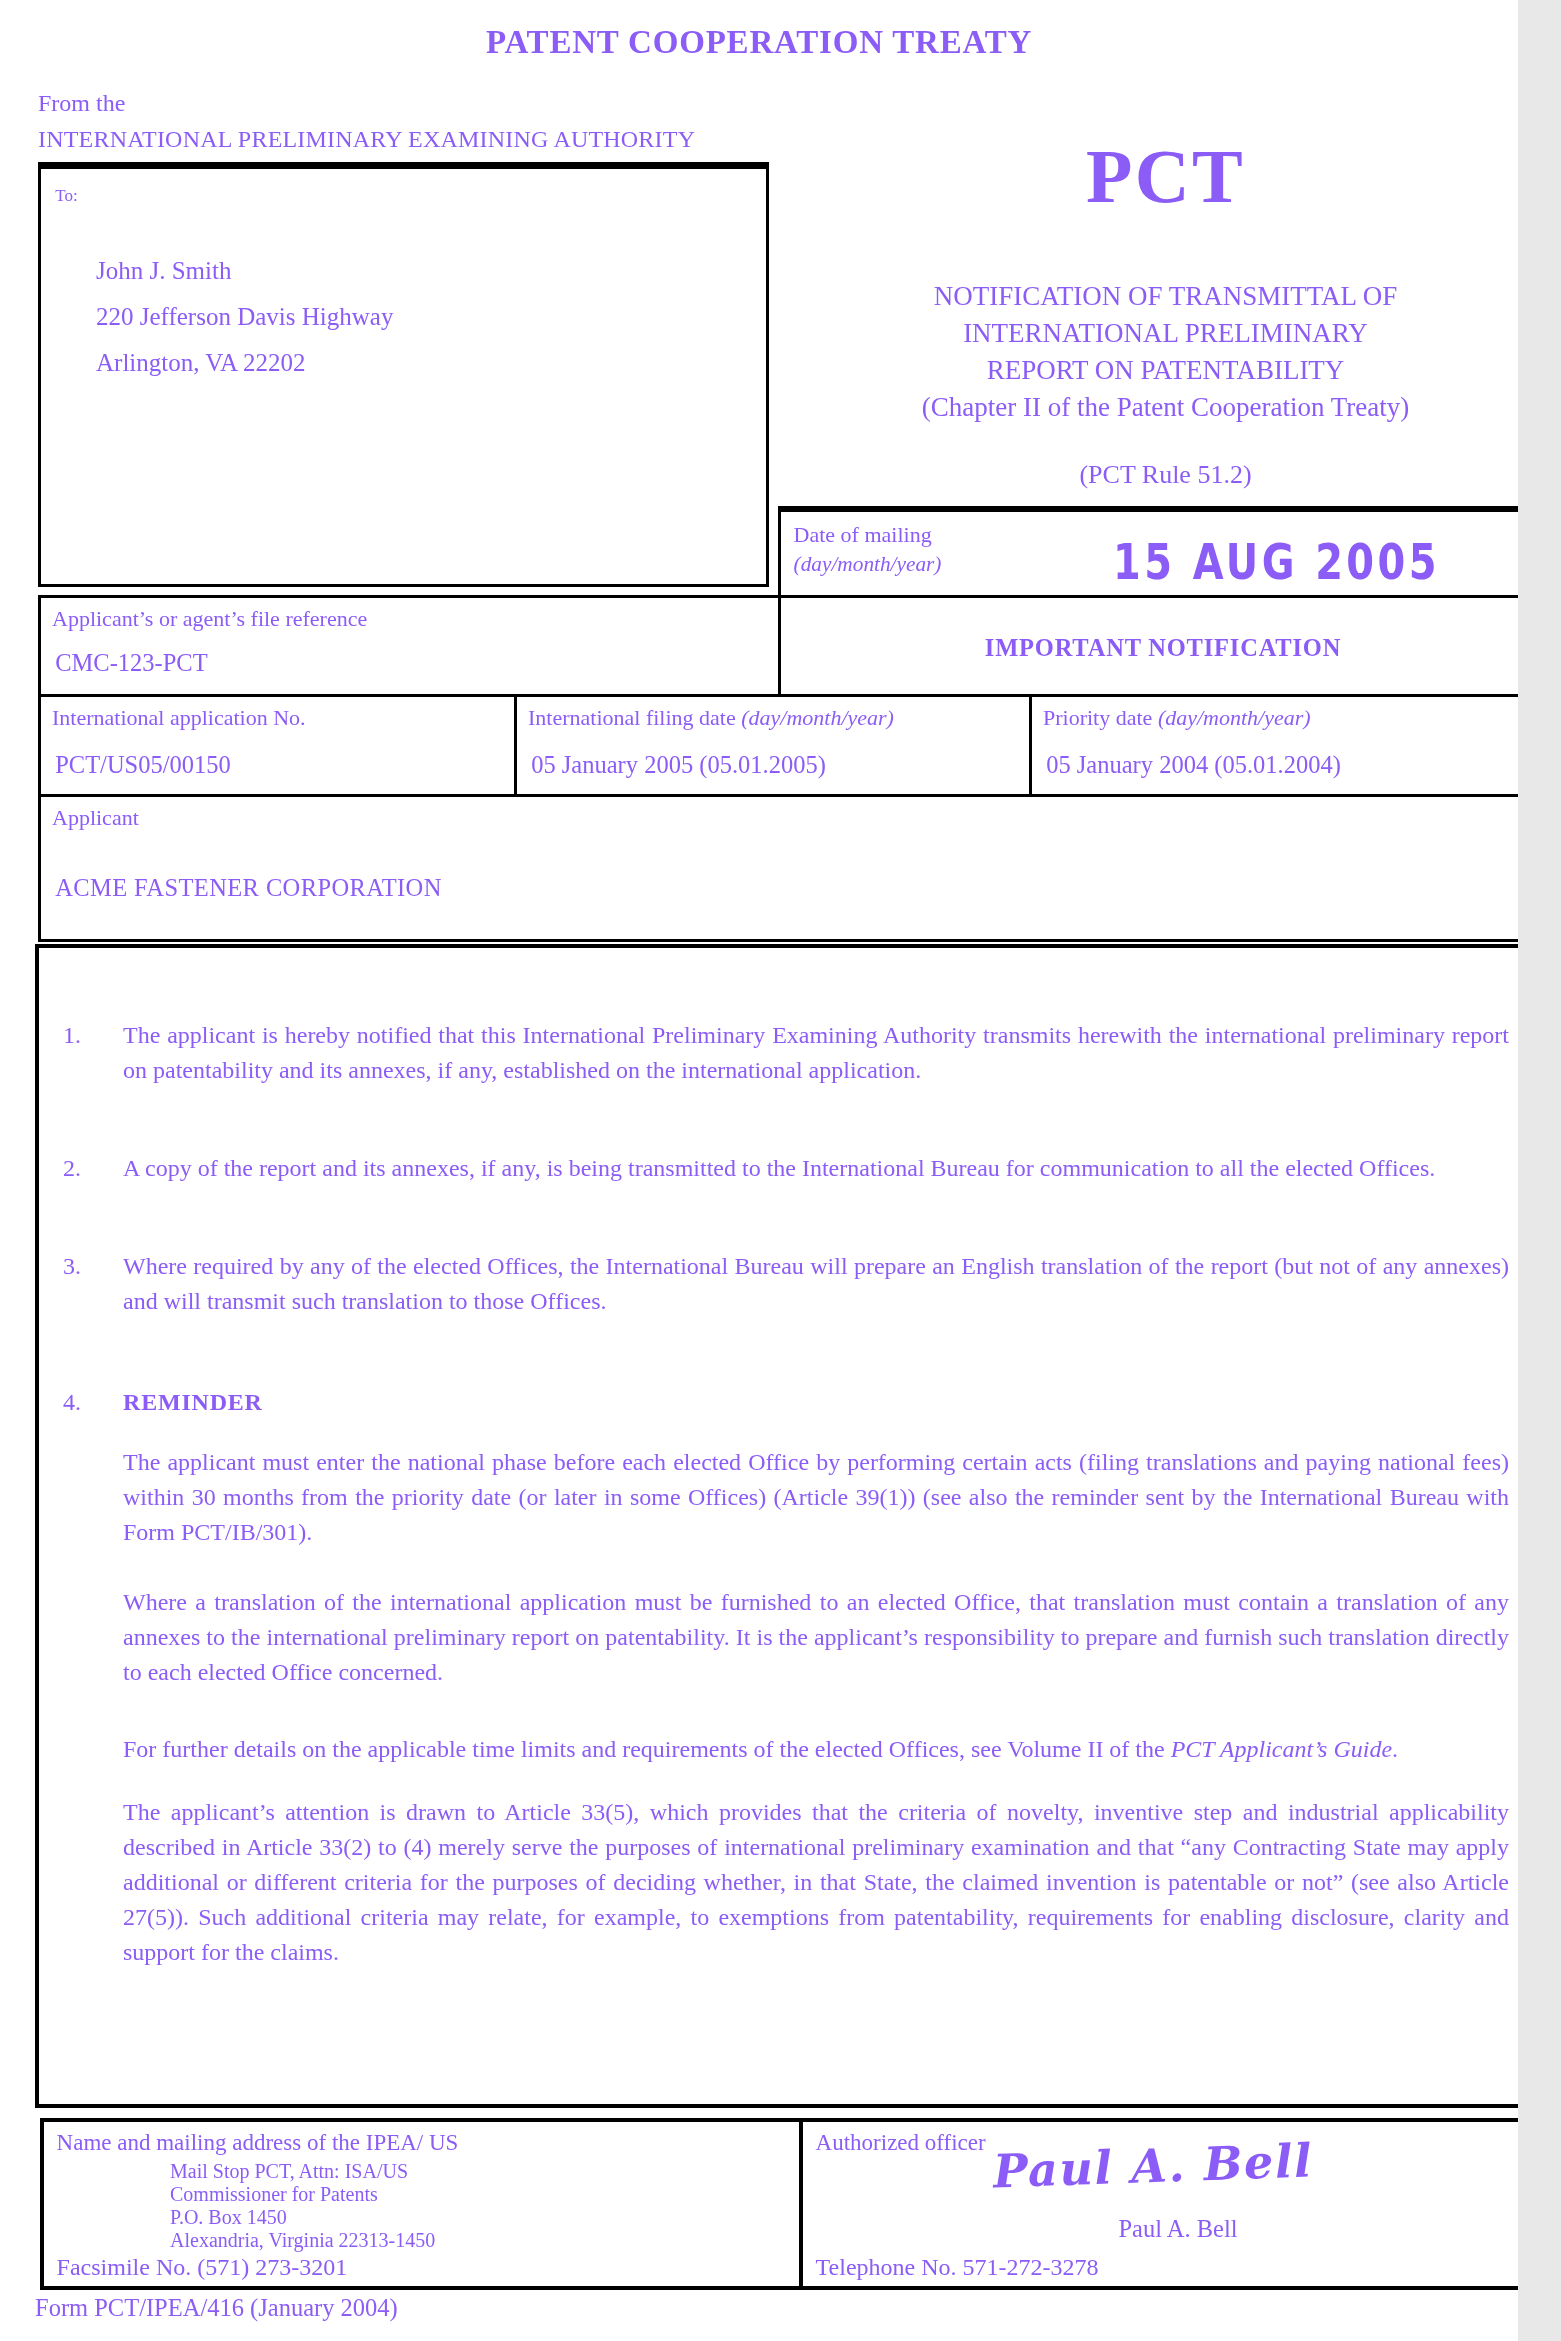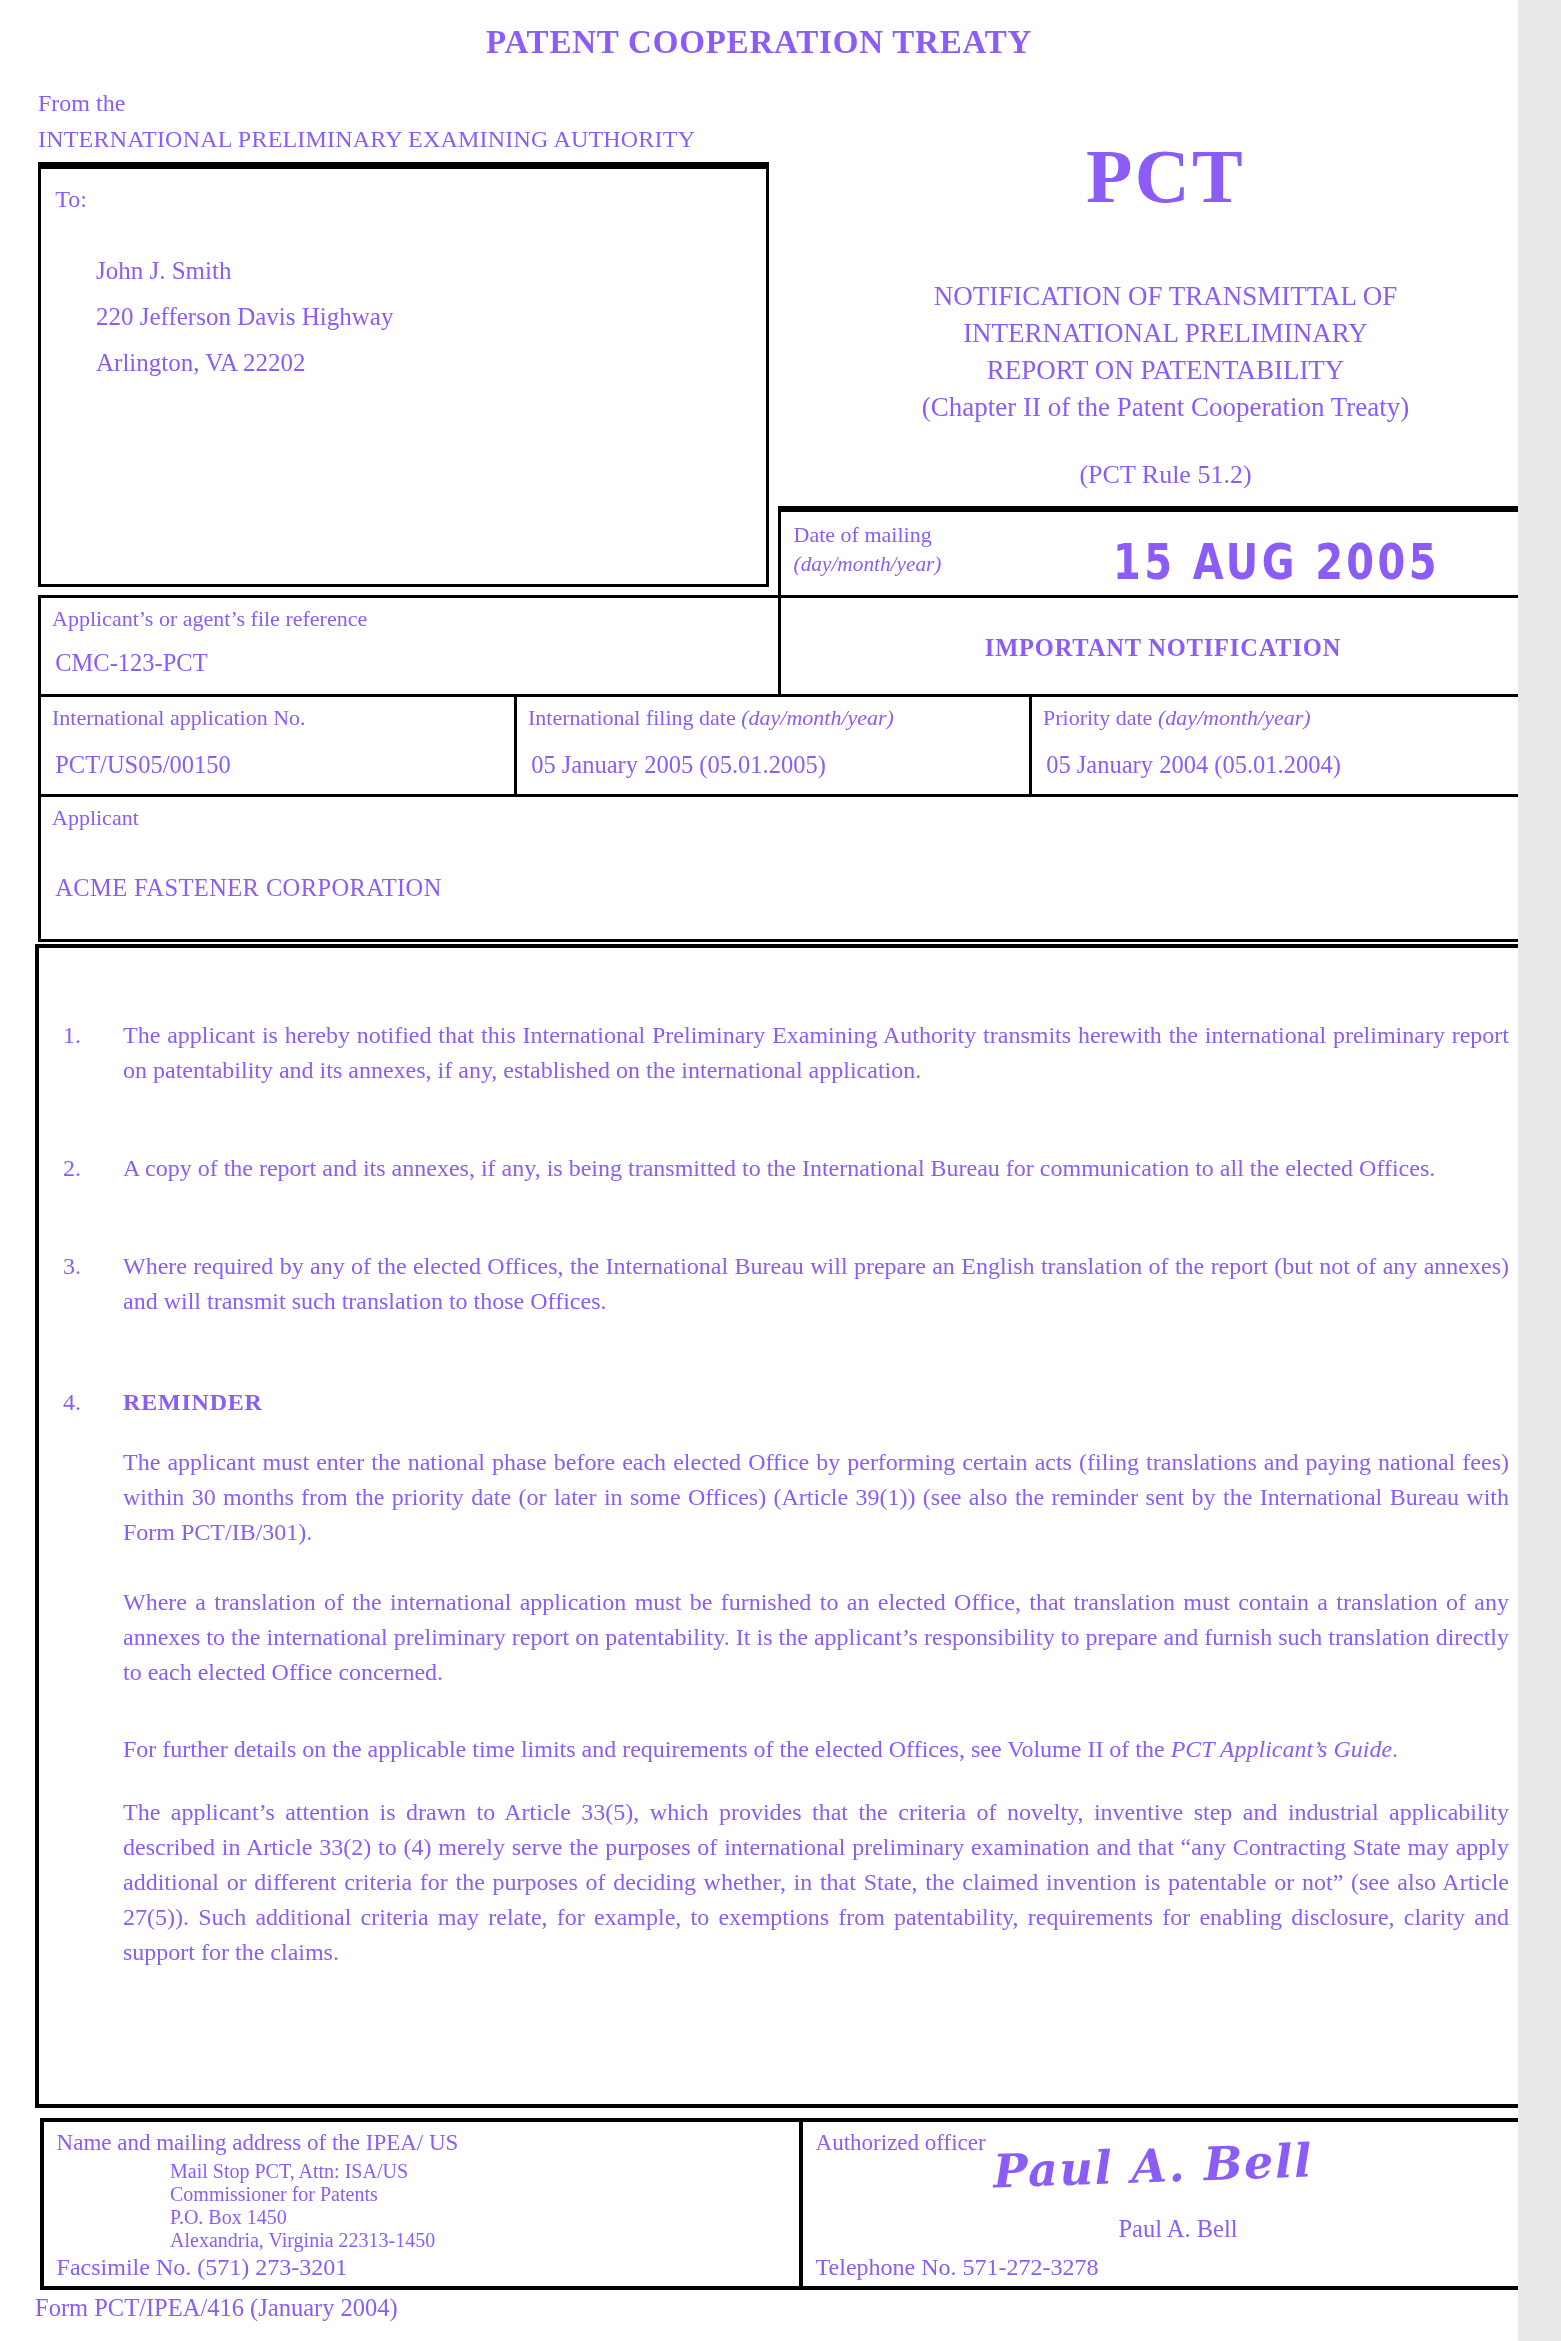--- a/index.html
+++ b/index.html
@@ -13,21 +13,21 @@
   }
   .abs{position:absolute;}
 
   .doc-title{top:24px;left:0;width:100%;text-align:center;
     font-size:33px;font-weight:bold;letter-spacing:0.8px;}
   .from-label{top:90px;left:38px;font-size:24px;}
   .authority-line{top:126px;left:38px;font-size:24px;letter-spacing:0.2px;}
 
   .to-box{left:38px;top:162px;width:725px;height:415px;
     border:3.2px solid #000;border-top-width:7.1px;}
-  .to-label{left:14.2px;top:17.4px;font-size:24px;text-align:right;}
+  .to-label{left:14.2px;top:17.4px;font-size:17px;text-align:right;}
   .recipient{left:55px;top:79px;font-size:25px;line-height:46px;}
 
   .pct-logo{left:790px;top:133px;width:751px;text-align:center;
     font-size:76px;font-weight:bold;letter-spacing:2.4px;}
   .notif-title{left:790px;top:278px;width:751px;text-align:center;
     font-size:27px;line-height:37px;}
   .rule-ref{left:790px;top:460px;width:751px;text-align:center;font-size:26px;}
 
   .date-box{left:778px;top:506px;width:764px;height:92px;
     border:3.2px solid #000;border-top-width:6.3px;background:#fff;}

